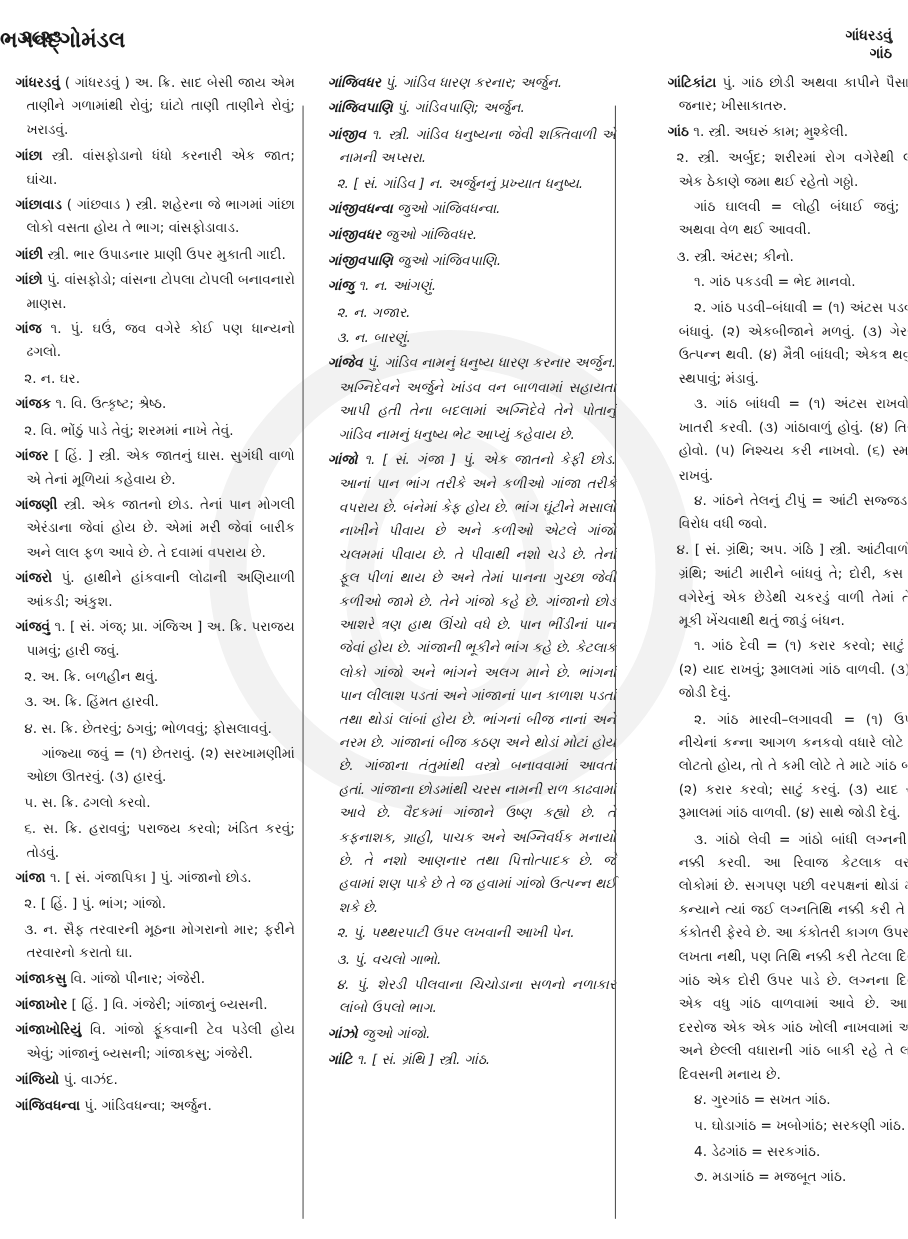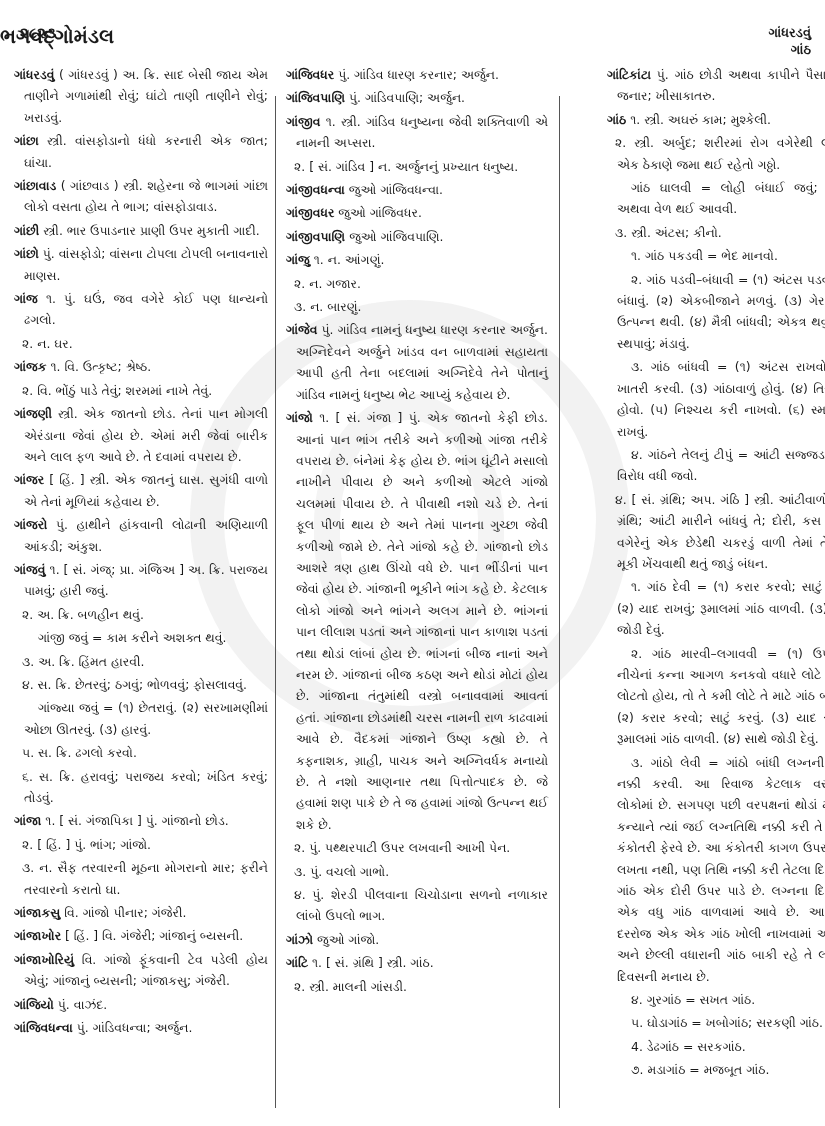--- a/index.html
+++ b/index.html
@@ -19,21 +19,21 @@
     content: ""; position: absolute; left: 90px; top: 60px; width: 190px; height: 260px;
     border-radius: 50% 50% 45% 45%; border: 26px solid #f3f3f3; box-sizing: border-box;
   }
   .header { position: absolute; left: 0; right: 0; top: 20px; height: 40px; z-index: 2; }
   .page-number { position: absolute; left: 20px; top: 4px; font-size: 15px; font-weight: bold; }
   .book-title { position: absolute; left: 0; right: 0; text-align: left; top: 4px; font-size: 20px; font-weight: bold; }
   .guide-words { position: absolute; right: 14px; top: 4px; text-align: right; font-size: 13px; font-weight: bold; line-height: 17px; }
   .columns { position: absolute; top: 64px; left: 14px; width: 805px; height: 1040px; z-index: 2; }
   .col { position: absolute; top: 0; height: 100%; font-size: 12.4px; line-height: 21.4px; }
   .col-1 { left: 0; width: 254px; }
-  .col-2 { left: 272px; width: 262px; }
+  .col-2 { left: 284px; width: 262px; font-style: italic; }
   .col-3 { left: 557px; width: 248px; margin-left: 36px; }
   .divider { position: absolute; top: 32px; width: 1px; background: #555; height: 1012px; }
   .divider-1 { left: 261px; }
   .divider-2 { left: 545px; }
   .entry { margin: 0 0 2px 0; text-align: justify; padding-left: 10px; text-indent: -10px; }
   .hw { font-weight: bold; }
   .sub { padding-left: 10px; text-indent: -2px; margin: 0 0 2px 0; text-align: justify; }
   .idiom { padding-left: 10px; text-indent: 14px; margin: 0 0 2px 0; text-align: justify; }
 </style>
 </head>
@@ -55,26 +55,25 @@
     <div class="col col-1">
         <p class="entry"><span class="hw">ગાંધરડવું</span> <span>( ગાંધરડવું ) અ. ક્રિ. સાદ બેસી જાય એમ તાણીને ગળામાંથી રોવું; ઘાંટો તાણી તાણીને રોવું; ખરાડવું.</span></p>
         <p class="entry"><span class="hw">ગાંછા</span> <span>સ્ત્રી. વાંસફોડાનો ધંધો કરનારી એક જાત; ઘાંચા.</span></p>
         <p class="entry"><span class="hw">ગાંછાવાડ</span> <span>( ગાંછવાડ ) સ્ત્રી. શહેરના જે ભાગમાં ગાંછા લોકો વસતા હોય તે ભાગ; વાંસફોડાવાડ.</span></p>
         <p class="entry"><span class="hw">ગાંછી</span> <span>સ્ત્રી. ભાર ઉપાડનાર પ્રાણી ઉપર મુકાતી ગાદી.</span></p>
         <p class="entry"><span class="hw">ગાંછો</span> <span>પું. વાંસફોડો; વાંસના ટોપલા ટોપલી બનાવનારો માણસ.</span></p>
         <p class="entry"><span class="hw">ગાંજ</span> <span>૧. પું. ઘઉં, જવ વગેરે કોઈ પણ ધાન્યનો ઢગલો.</span></p>
         <p class="sub"><span>૨. ન. ઘર.</span></p>
         <p class="entry"><span class="hw">ગાંજક</span> <span>૧. વિ. ઉત્કૃષ્ટ; શ્રેષ્ઠ.</span></p>
         <p class="sub"><span>૨. વિ. ભોંઠું પાડે તેવું; શરમમાં નાખે તેવું.</span></p>
+        <p class="entry"><span class="hw">ગાંજર</span> <span>[ હિં. ] સ્ત્રી. એક જાતનું ઘાસ. સુગંધી વાળો એ તેનાં મૂળિયાં કહેવાય છે.</span></p>
         <p class="entry"><span class="hw">ગાંજણી</span> <span>સ્ત્રી. એક જાતનો છોડ. તેનાં પાન મોગલી એરંડાના જેવાં હોય છે. એમાં મરી જેવાં બારીક અને લાલ ફળ આવે છે. તે દવામાં વપરાય છે.</span></p>
-        <p class="entry"><span class="hw">ગાંજર</span> <span>[ હિં. ] સ્ત્રી. એક જાતનું ઘાસ. સુગંધી વાળો એ તેનાં મૂળિયાં કહેવાય છે.</span></p>
         <p class="entry"><span class="hw">ગાંજરો</span> <span>પું. હાથીને હાંકવાની લોઢાની અણિયાળી આંકડી; અંકુશ.</span></p>
         <p class="entry"><span class="hw">ગાંજવું</span> <span>૧. [ સં. ગંજ્; પ્રા. ગંજિઅ ] અ. ક્રિ. પરાજય પામવું; હારી જવું.</span></p>
         <p class="sub"><span>૨. અ. ક્રિ. બળહીન થવું.</span></p>
-        <p class="idiom"><span>ગાંજી જવું = કામ કરીને અશક્ત થવું.</span></p>
         <p class="sub"><span>૩. અ. ક્રિ. હિંમત હારવી.</span></p>
         <p class="sub"><span>૪. સ. ક્રિ. છેતરવું; ઠગવું; ભોળવવું; ફોસલાવવું.</span></p>
         <p class="idiom"><span>ગાંજ્યા જવું = (૧) છેતરાવું. (૨) સરખામણીમાં ઓછા ઊતરવું. (૩) હારવું.</span></p>
         <p class="sub"><span>૫. સ. ક્રિ. ઢગલો કરવો.</span></p>
         <p class="sub"><span>૬. સ. ક્રિ. હરાવવું; પરાજય કરવો; ખંડિત કરવું; તોડવું.</span></p>
         <p class="entry"><span class="hw">ગાંજા</span> <span>૧. [ સં. ગંજાપિકા ] પું. ગાંજાનો છોડ.</span></p>
         <p class="sub"><span>૨. [ હિં. ] પું. ભાંગ; ગાંજો.</span></p>
         <p class="sub"><span>૩. ન. સૈફ તરવારની મૂઠના મોગરાનો માર; ફરીને તરવારનો કરાતો ઘા.</span></p>
         <p class="entry"><span class="hw">ગાંજાકસુ</span> <span>વિ. ગાંજો પીનાર; ગંજેરી.</span></p>
         <p class="entry"><span class="hw">ગાંજાખોર</span> <span>[ હિં. ] વિ. ગંજેરી; ગાંજાનું બ્યસની.</span></p>
@@ -94,21 +93,20 @@
         <p class="entry"><span class="hw">ગાંજુ</span> <span>૧. ન. આંગણું.</span></p>
         <p class="sub"><span>૨. ન. ગજાર.</span></p>
         <p class="sub"><span>૩. ન. બારણું.</span></p>
         <p class="entry"><span class="hw">ગાંજેવ</span> <span>પું. ગાંડિવ નામનું ધનુષ્ય ધારણ કરનાર અર્જુન. અગ્નિદેવને અર્જુને ખાંડવ વન બાળવામાં સહાયતા આપી હતી તેના બદલામાં અગ્નિદેવે તેને પોતાનું ગાંડિવ નામનું ધનુષ્ય ભેટ આપ્યું કહેવાય છે.</span></p>
         <p class="entry"><span class="hw">ગાંજો</span> <span>૧. [ સં. ગંજા ] પું. એક જાતનો કેફી છોડ. આનાં પાન ભાંગ તરીકે અને કળીઓ ગાંજા તરીકે વપરાય છે. બંનેમાં કેફ હોય છે. ભાંગ ઘૂંટીને મસાલો નાખીને પીવાય છે અને કળીઓ એટલે ગાંજો ચલમમાં પીવાય છે. તે પીવાથી નશો ચડે છે. તેનાં ફૂલ પીળાં થાય છે અને તેમાં પાનના ગુચ્છા જેવી કળીઓ જામે છે. તેને ગાંજો કહે છે. ગાંજાનો છોડ આશરે ત્રણ હાથ ઊંચો વધે છે. પાન ભીંડીનાં પાન જેવાં હોય છે. ગાંજાની ભૂકીને ભાંગ કહે છે. કેટલાક લોકો ગાંજો અને ભાંગને અલગ માને છે. ભાંગનાં પાન લીલાશ પડતાં અને ગાંજાનાં પાન કાળાશ પડતાં તથા થોડાં લાંબાં હોય છે. ભાંગનાં બીજ નાનાં અને નરમ છે. ગાંજાનાં બીજ કઠણ અને થોડાં મોટાં હોય છે. ગાંજાના તંતુમાંથી વસ્ત્રો બનાવવામાં આવતાં હતાં. ગાંજાના છોડમાંથી ચરસ નામની રાળ કાઢવામાં આવે છે. વૈદકમાં ગાંજાને ઉષ્ણ કહ્યો છે. તે કફનાશક, ગ્રાહી, પાચક અને અગ્નિવર્ધક મનાયો છે. તે નશો આણનાર તથા પિત્તોત્પાદક છે. જે હવામાં શણ પાકે છે તે જ હવામાં ગાંજો ઉત્પન્ન થઈ શકે છે.</span></p>
         <p class="sub"><span>૨. પું. પથ્થરપાટી ઉપર લખવાની આખી પેન.</span></p>
         <p class="sub"><span>૩. પું. વચલો ગાભો.</span></p>
         <p class="sub"><span>૪. પું. શેરડી પીલવાના ચિચોડાના સળનો નળાકાર લાંબો ઉપલો ભાગ.</span></p>
         <p class="entry"><span class="hw">ગાંઝો</span> <span>જુઓ ગાંજો.</span></p>
         <p class="entry"><span class="hw">ગાંટિ</span> <span>૧. [ સં. ગ્રંથિ ] સ્ત્રી. ગાંઠ.</span></p>
-        <p class="sub"><span>૨. સ્ત્રી. માલની ગાંસડી.</span></p>
       </div>
     <div class="divider divider-2"></div>
     <div class="col col-3">
         <p class="entry"><span class="hw">ગાંટિકાંટા</span> <span>પું. ગાંઠ છોડી અથવા કાપીને પૈસા ચોરી જનાર; ખીસાકાતરુ.</span></p>
         <p class="entry"><span class="hw">ગાંઠ</span> <span>૧. સ્ત્રી. અઘરું કામ; મુશ્કેલી.</span></p>
         <p class="sub"><span>૨. સ્ત્રી. અર્બુદ; શરીરમાં રોગ વગેરેથી લોહીનું એક ઠેકાણે જમા થઈ રહેતો ગઠ્ઠો.</span></p>
         <p class="idiom"><span>ગાંઠ ઘાલવી = લોહી બંધાઈ જવું; સોજો અથવા વેળ થઈ આવવી.</span></p>
         <p class="sub"><span>૩. સ્ત્રી. અંટસ; કીનો.</span></p>
         <p class="idiom"><span>૧. ગાંઠ પકડવી = ભેદ માનવો.</span></p>
         <p class="idiom"><span>૨. ગાંઠ પડવી–બંધાવી = (૧) અંટસ પડવો; વેર બંધાવું. (૨) એકબીજાને મળવું. (૩) ગેરસમજ ઉત્પન્ન થવી. (૪) મૈત્રી બાંધવી; એકત્ર થવું. (૫) સ્થપાવું; મંડાવું.</span></p>

